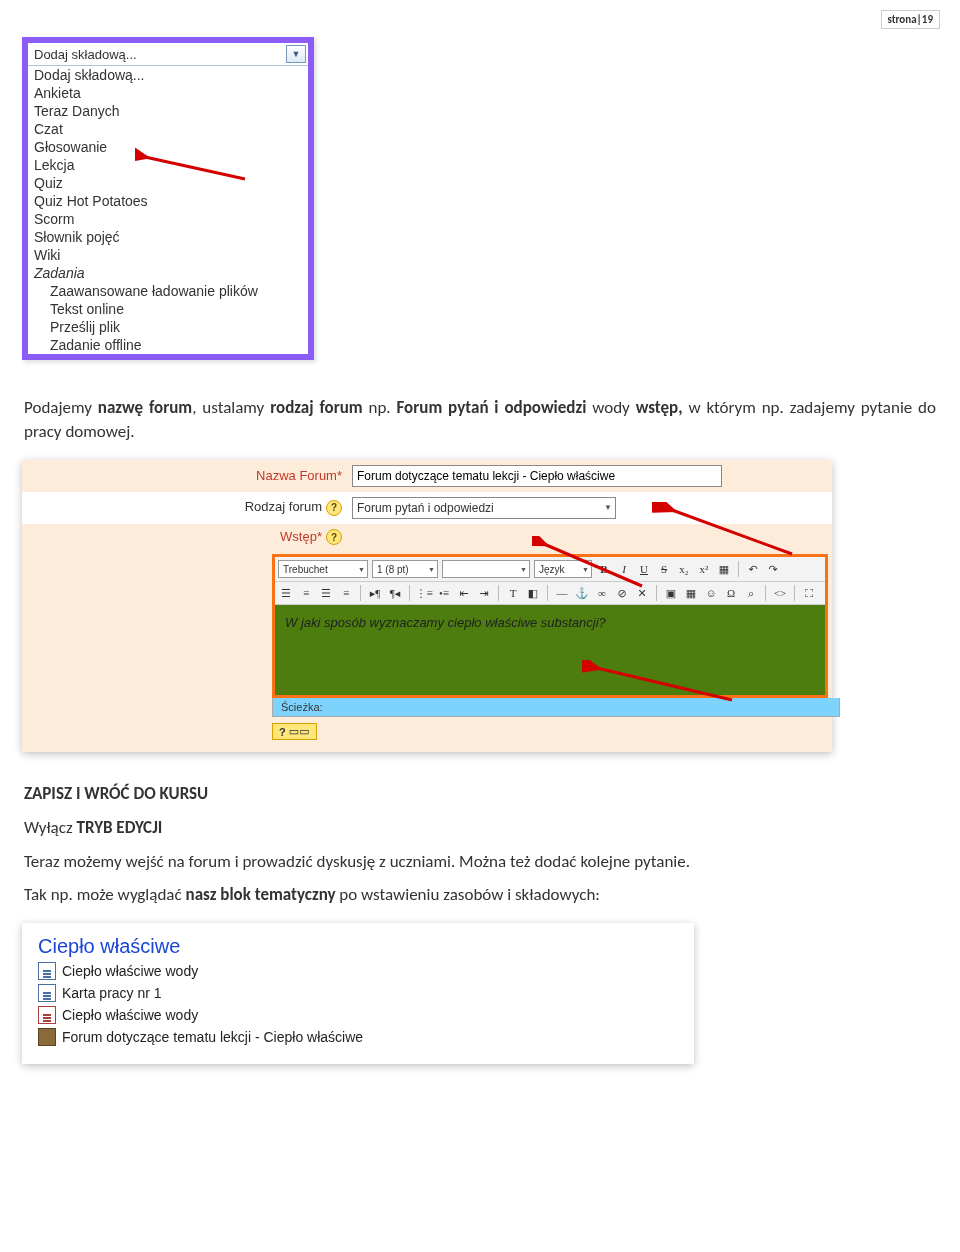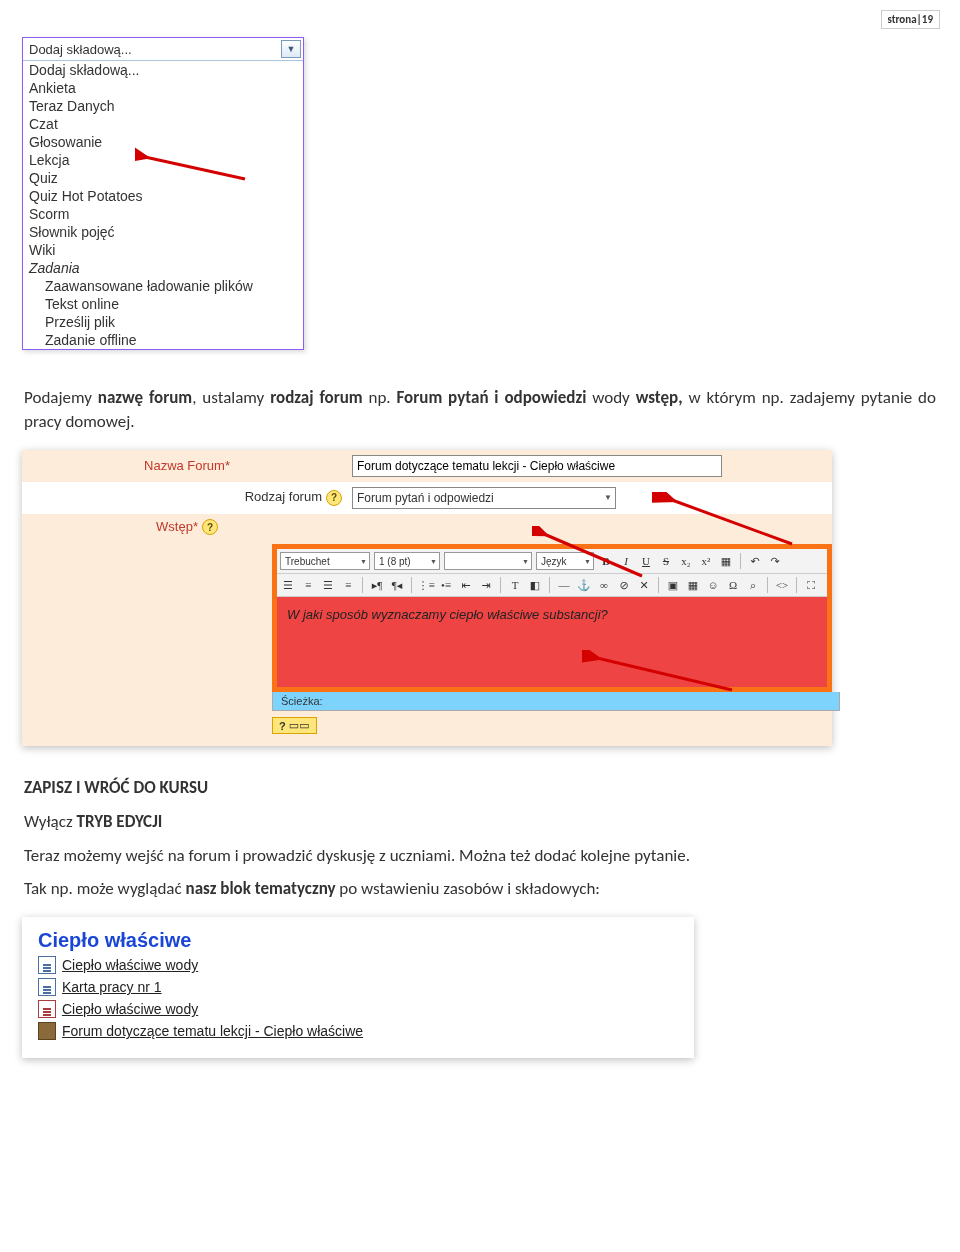--- a/index.html
+++ b/index.html
@@ -18,21 +18,21 @@
     font-weight: bold;
     padding: 2px 6px;
     border: 1px solid #ccc;
     display: inline-block;
     float: right;
     margin-top: -10px;
   }
   .clear { clear: both; }
   .dropdown-panel {
     width: 280px;
-    border: 1px solid #8b5cf6;
+    border: 6px solid #8b5cf6;
     background: #fff;
     font-family: Arial, sans-serif;
     font-size: 14px;
     box-shadow: 2px 2px 5px rgba(0,0,0,0.15);
     margin: 8px 0 20px 2px;
   }
   .dropdown-head {
     display: flex;
     justify-content: space-between;
     align-items: center;
@@ -74,21 +74,21 @@
     align-items: center;
     padding: 5px 10px;
   }
   .form-row.stripe { background: #fdecd9; }
   .form-label {
     width: 310px;
     text-align: right;
     padding-right: 10px;
     color: #333;
   }
-  .req { color: #c0392b; text-align: center; }
+  .req { color: #c0392b; }
   .help-icon {
     display:inline-flex;align-items:center;justify-content:center;
     width:14px;height:14px;border-radius:50%;
     border:1px solid #d8a200;background:#ffe67a;color:#5a4a00;
     font-size:10px;font-weight:bold;margin-left:4px;
   }
   .txt-input {
     border: 1px solid #888;
     padding: 2px 4px;
     font-size: 12px;
@@ -104,22 +104,22 @@
     display:inline-flex;align-items:center;
     position: relative;
   }
   .sel-input::after {
     content:"▼";position:absolute;right:3px;font-size:8px;color:#555;
   }
   .editor-wrap { background:#fdecd9; padding:4px 10px 12px 10px; }
   .editor {
     margin-left: 240px;
     width: 550px;
-    background:#ef4444;
-    border:5px solid #f97316;
+    background:#4d7c0f;
+    border:3px solid #f97316;
   }
   .editor-toolbar {
     border-bottom:1px solid #ccc;
     padding:3px;
     display:flex;flex-wrap:wrap;align-items:center;gap:4px;
     background:#f3f3f3;
     font-size:11px;
   }
   .tb-sel {
     border:1px solid #999;background:#fff;padding:0 12px 0 4px;
@@ -147,24 +147,24 @@
   .block-panel {
     width: 640px;
     background:#fff;
     box-shadow: 0 2px 8px rgba(0,0,0,.25);
     padding: 12px 16px 16px 16px;
     font-family: Arial, sans-serif;
     font-size:14px;
     margin: 10px 0 30px 2px;
   }
   .block-title {
-    color:#1a46d6;font-weight:bold;font-size:20px;margin-bottom:2px;
+    color:#1a46d6;font-weight:normal;font-size:20px;margin-bottom:2px;
   }
   .res-item {
-    display:flex;align-items:center;gap:6px;padding:2px 0;color:#222;text-decoration:underline;
+    display:flex;align-items:center;gap:6px;padding:2px 0;color:#222;
   }
   .res-icon {
     width:16px;height:16px;display:inline-flex;align-items:center;justify-content:center;
     font-size:12px;
   }
   .doc-icon { border:1px solid #4a6fa5;background:#fff;}
   .doc-icon::before{content:"";width:8px;height:2px;background:#4a6fa5;box-shadow:0 3px 0 #4a6fa5,0 6px 0 #4a6fa5;}
   .pdf-icon { border:1px solid #aa3c3c;background:#fff;}
   .pdf-icon::before{content:"";width:8px;height:2px;background:#aa3c3c;box-shadow:0 3px 0 #aa3c3c,0 6px 0 #aa3c3c;}
   .forum-icon-sm { background:#8a6a3a;border:1px solid #5a4420;}

